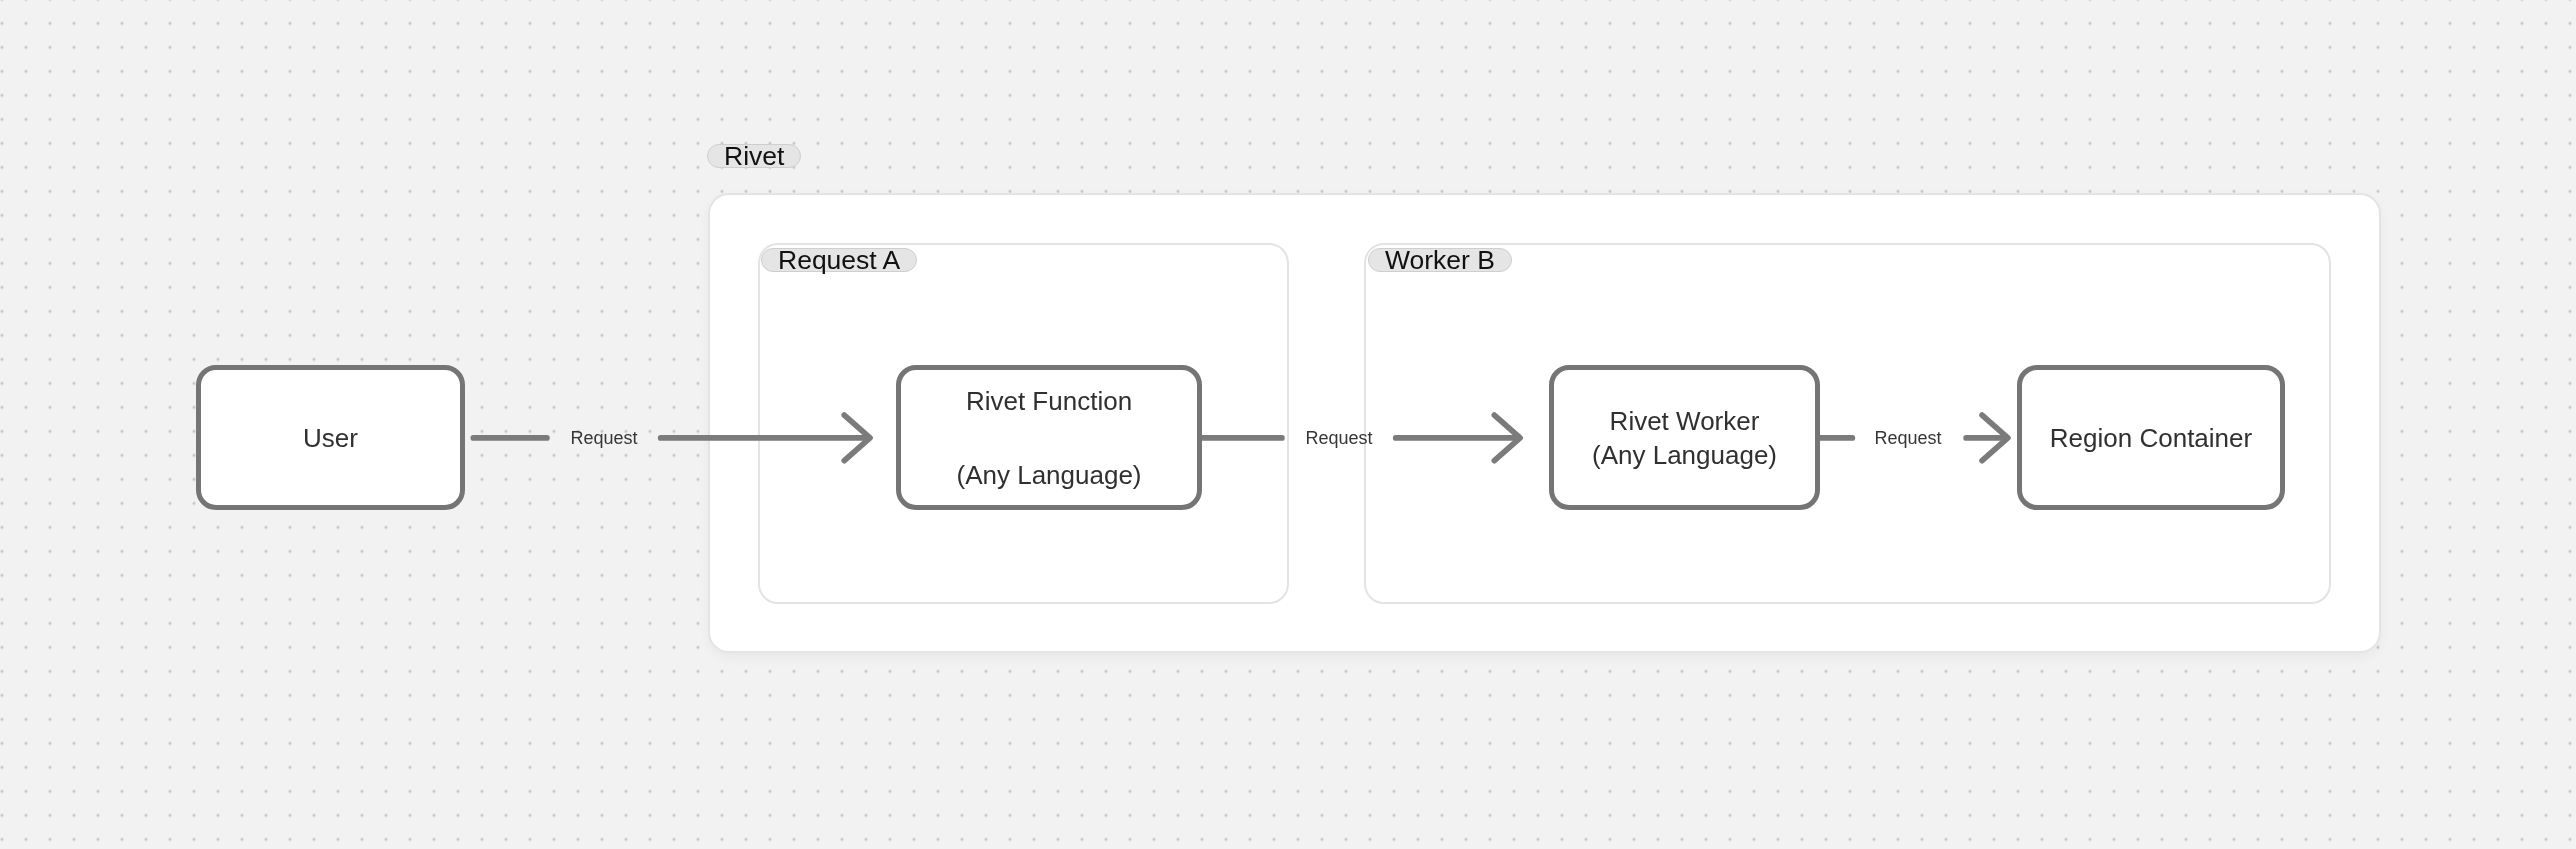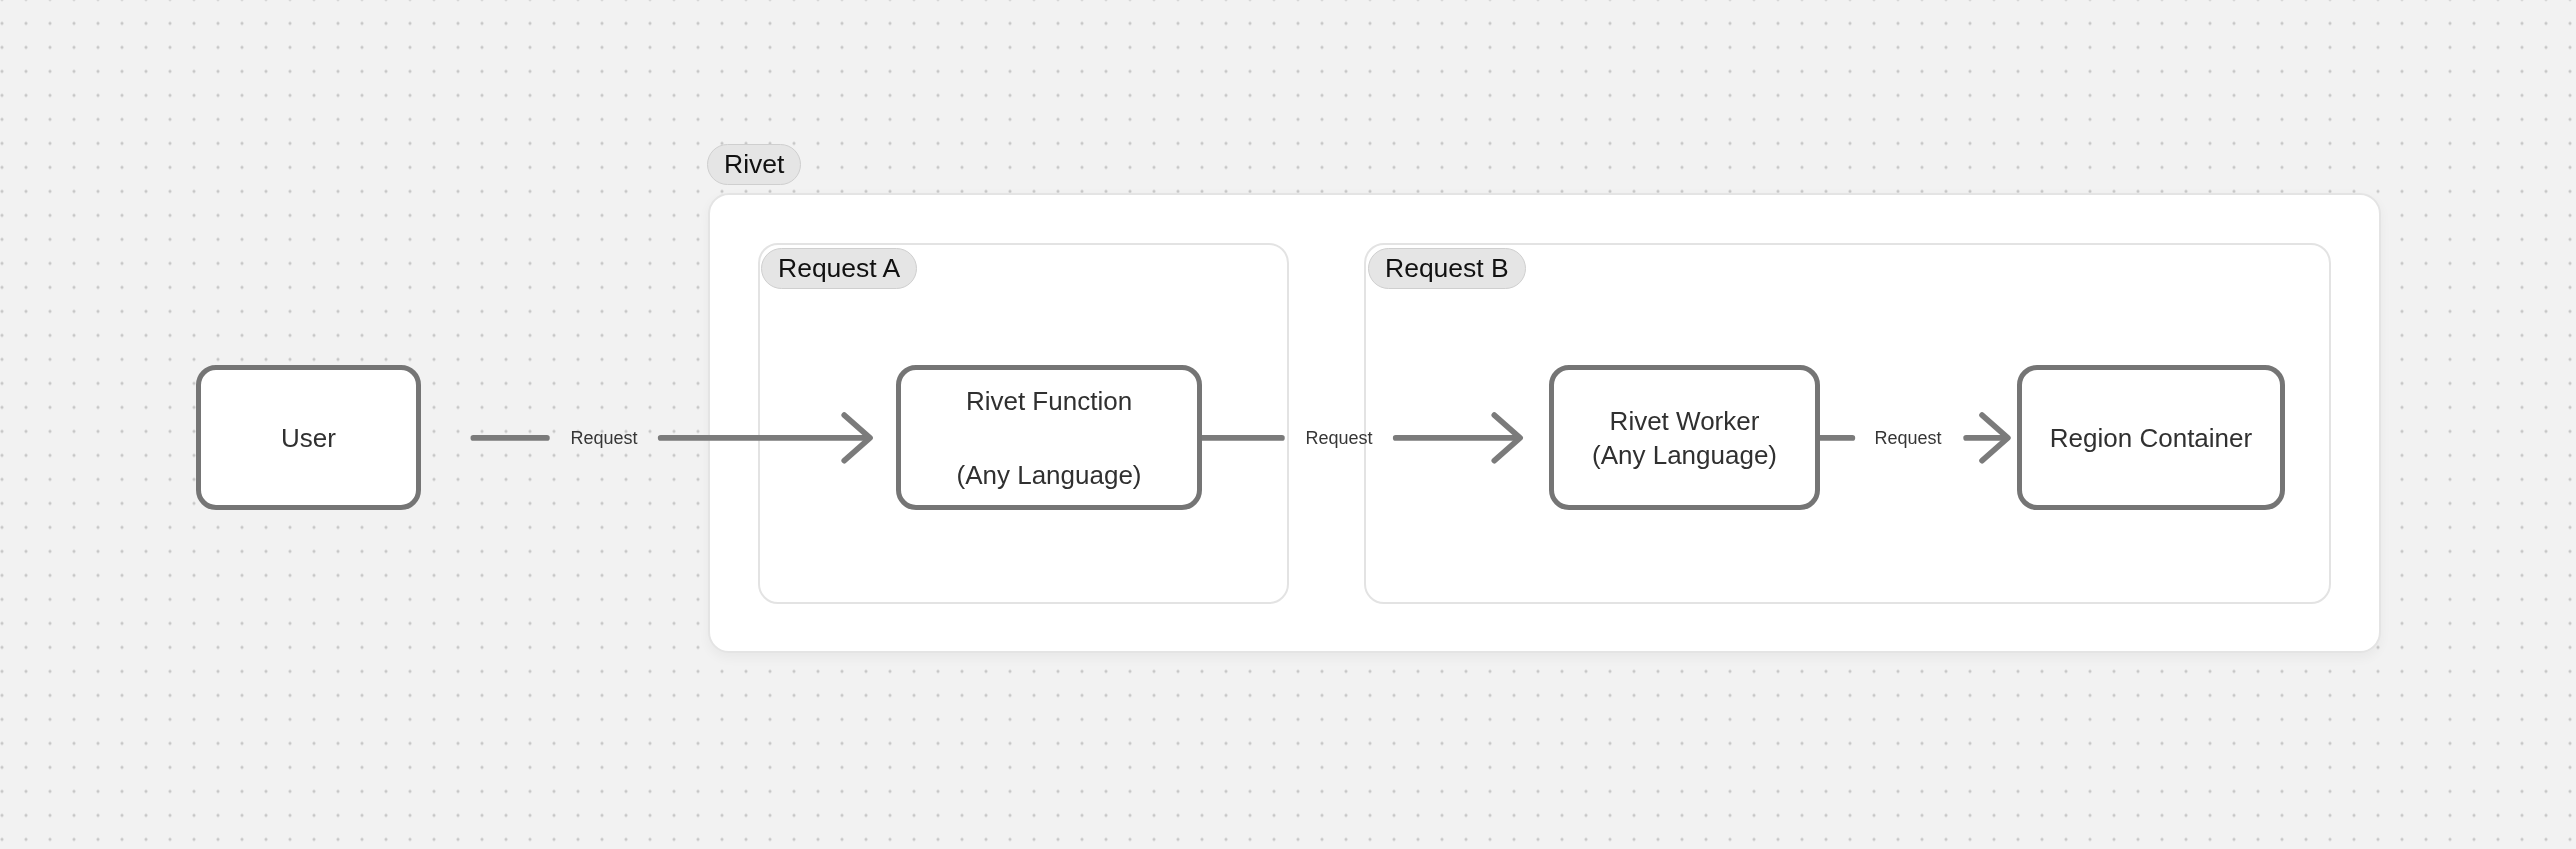--- a/index.html
+++ b/index.html
@@ -32,21 +32,21 @@
     top: 243px; height: 361px;
     border: 2.3px solid var(--region-border, #e3e3e3);
     border-radius: 20px;
   }
   .region-a { left: 758px;  width: 531px;  }
   .region-b { left: 1364px; width: 967px; }
 
   
   .pill {
     position: absolute;
-    height: 41px;
+    height: 24px;
     padding: 4px 16px;
     display: flex;
     align-items: center;
     background: var(--pill-bg, #e5e5e5);
     border: 1.9px solid var(--pill-border, #cfcfcf);
     border-radius: 20.5px;
     font-size: 26.5px;
     font-weight: 500;
     color: var(--pill-text, #111111);
     white-space: nowrap;
@@ -64,21 +64,21 @@
     border-radius: 20px;
     display: flex;
     flex-direction: column;
     align-items: center;
     justify-content: center;
     font-size: 26px;
     line-height: 34px;
     color: var(--node-text, #303030);
     text-align: center;
   }
-  .node-user      { left: 196px;  width: 225px; }
+  .node-user      { left: 196px;  width: 269px; }
   .node-function  { left: 896px; width: 306px; gap: 40px; }
   .node-worker    { left: 1528px; width: 271px; margin-left: 21px; }
   .node-container { left: 2017px; width: 268px; }
 
   
   svg.edges {
     position: absolute;
     left: 0; top: 0;
     width: 2576px; height: 850px;
   }
@@ -111,21 +111,21 @@
     <span>Rivet</span>
   </div>
 
   <div class="group region region-a"></div>
   <div class="pill pill-region-a">
     <span>Request A</span>
   </div>
 
   <div class="group region region-b"></div>
   <div class="pill pill-region-b">
-    <span>Request B</span>
+    <span>Worker B</span>
   </div>
 
   <svg class="edges" viewBox="0 0 3396 1120">
     <g>
       <line class="edge-line" x1="624" y1="577" x2="721" y2="577"></line>
       <line class="edge-line" x1="871" y1="577" x2="1140" y2="577"></line>
       <polyline class="edge-line" points="1113,547 1147,577 1113,607"></polyline>
     </g>
     <g>
       <line class="edge-line" x1="1521" y1="577" x2="1690" y2="577"></line>

